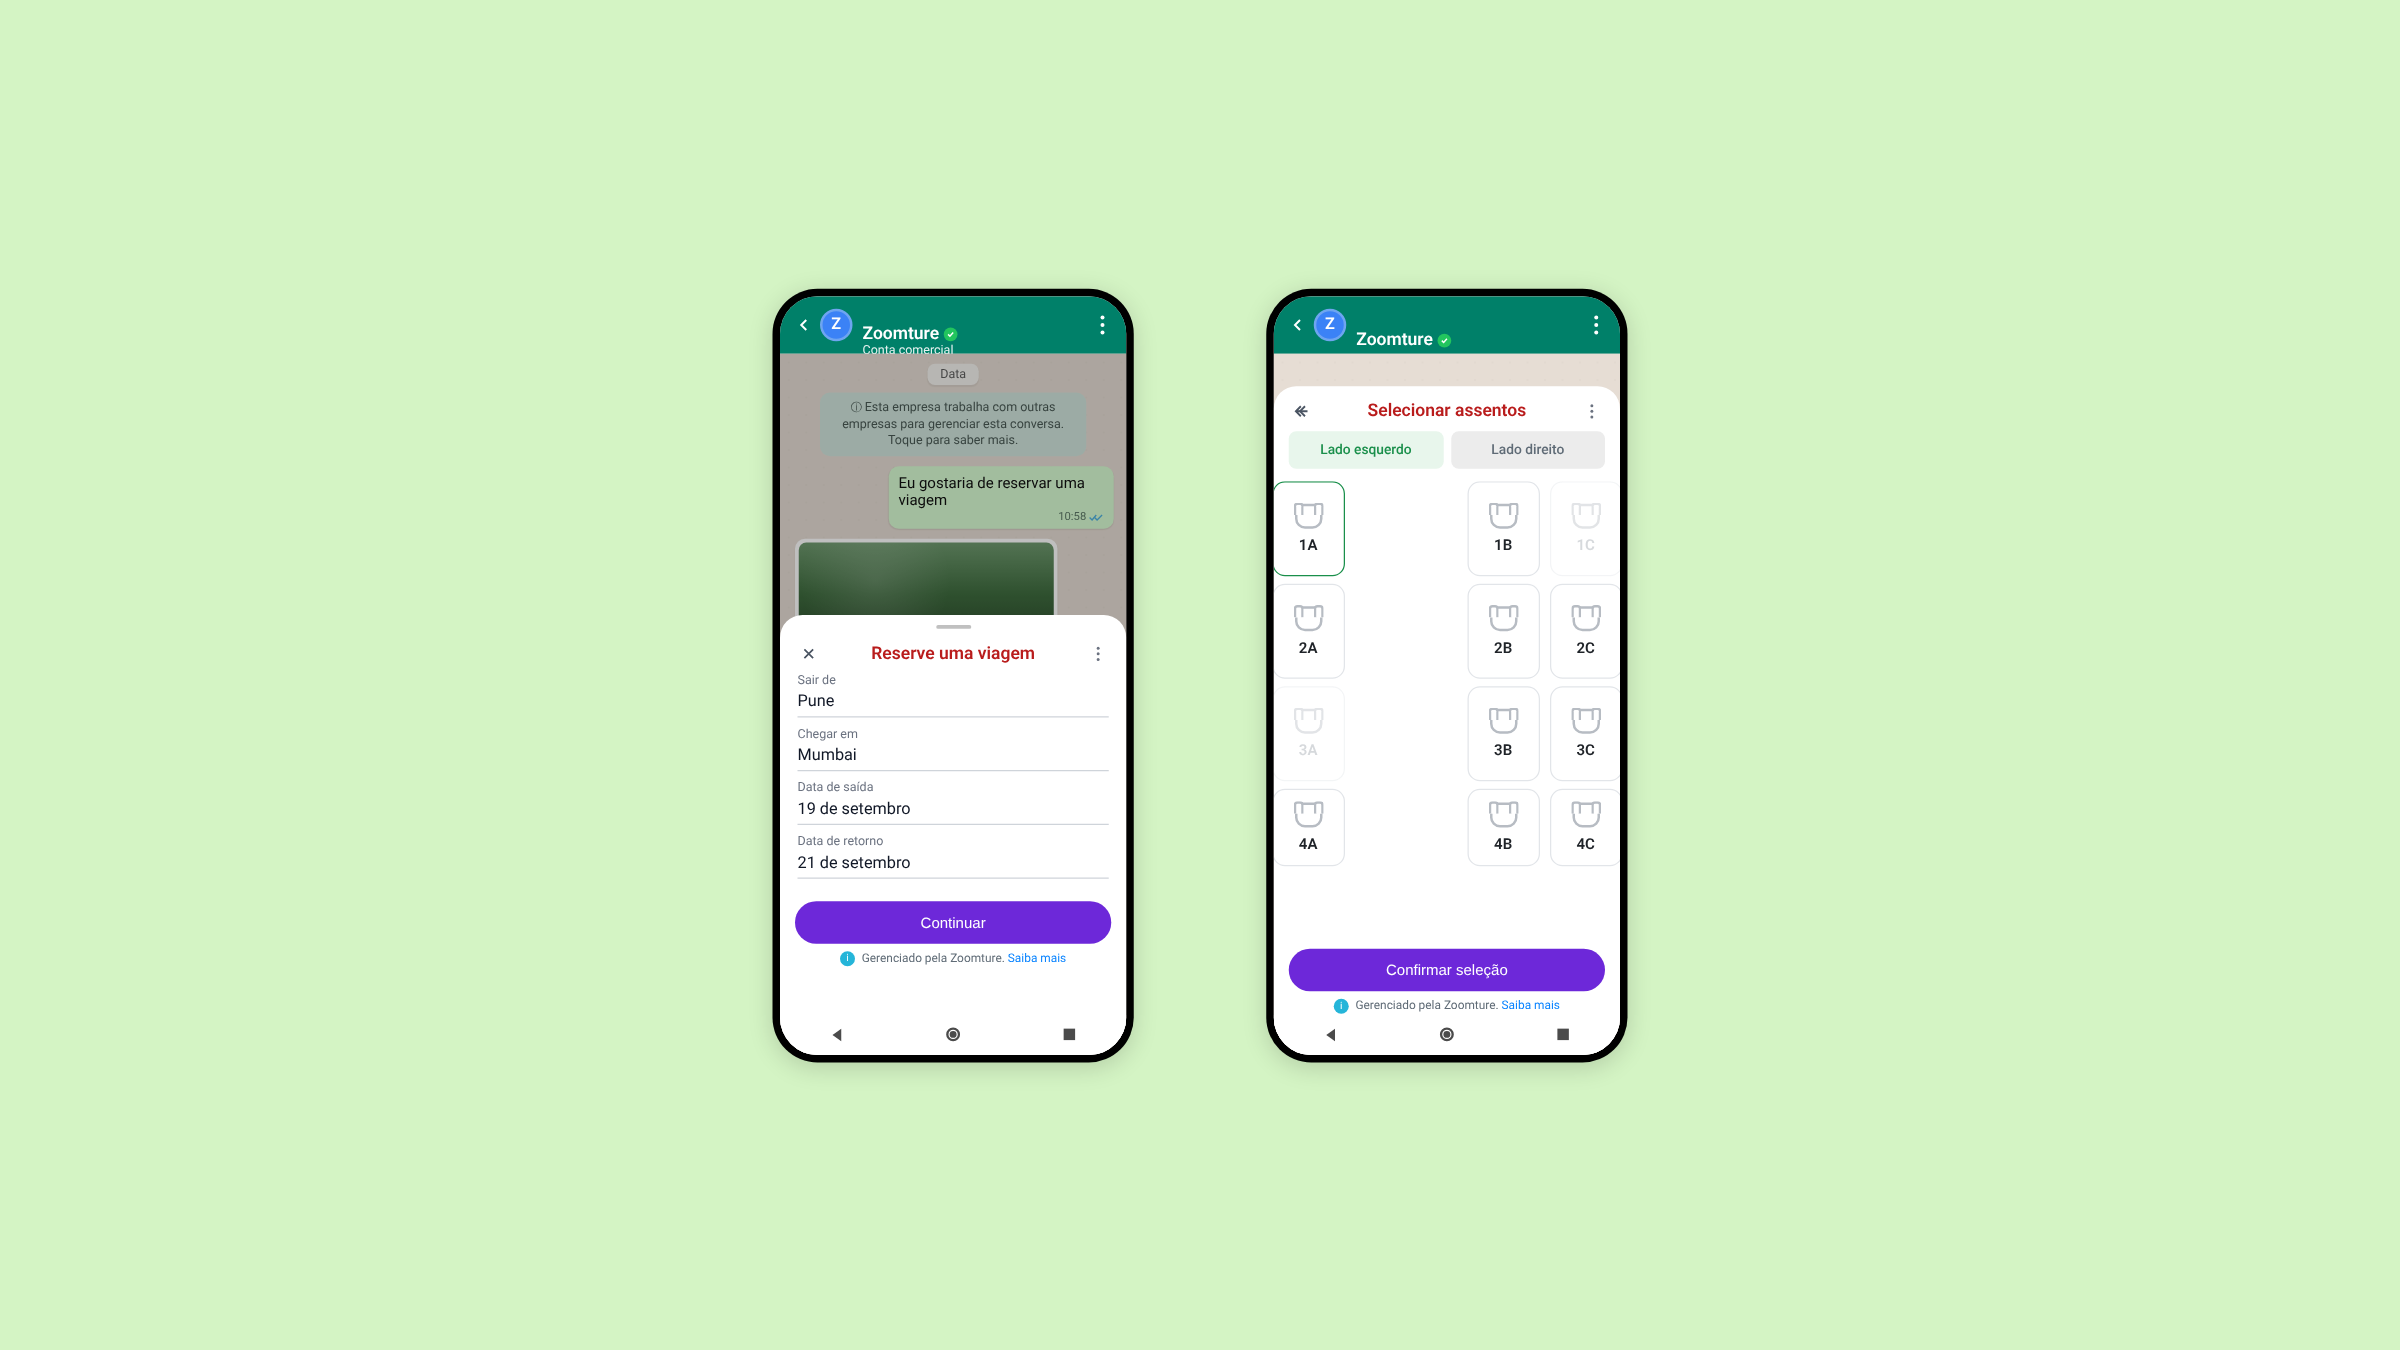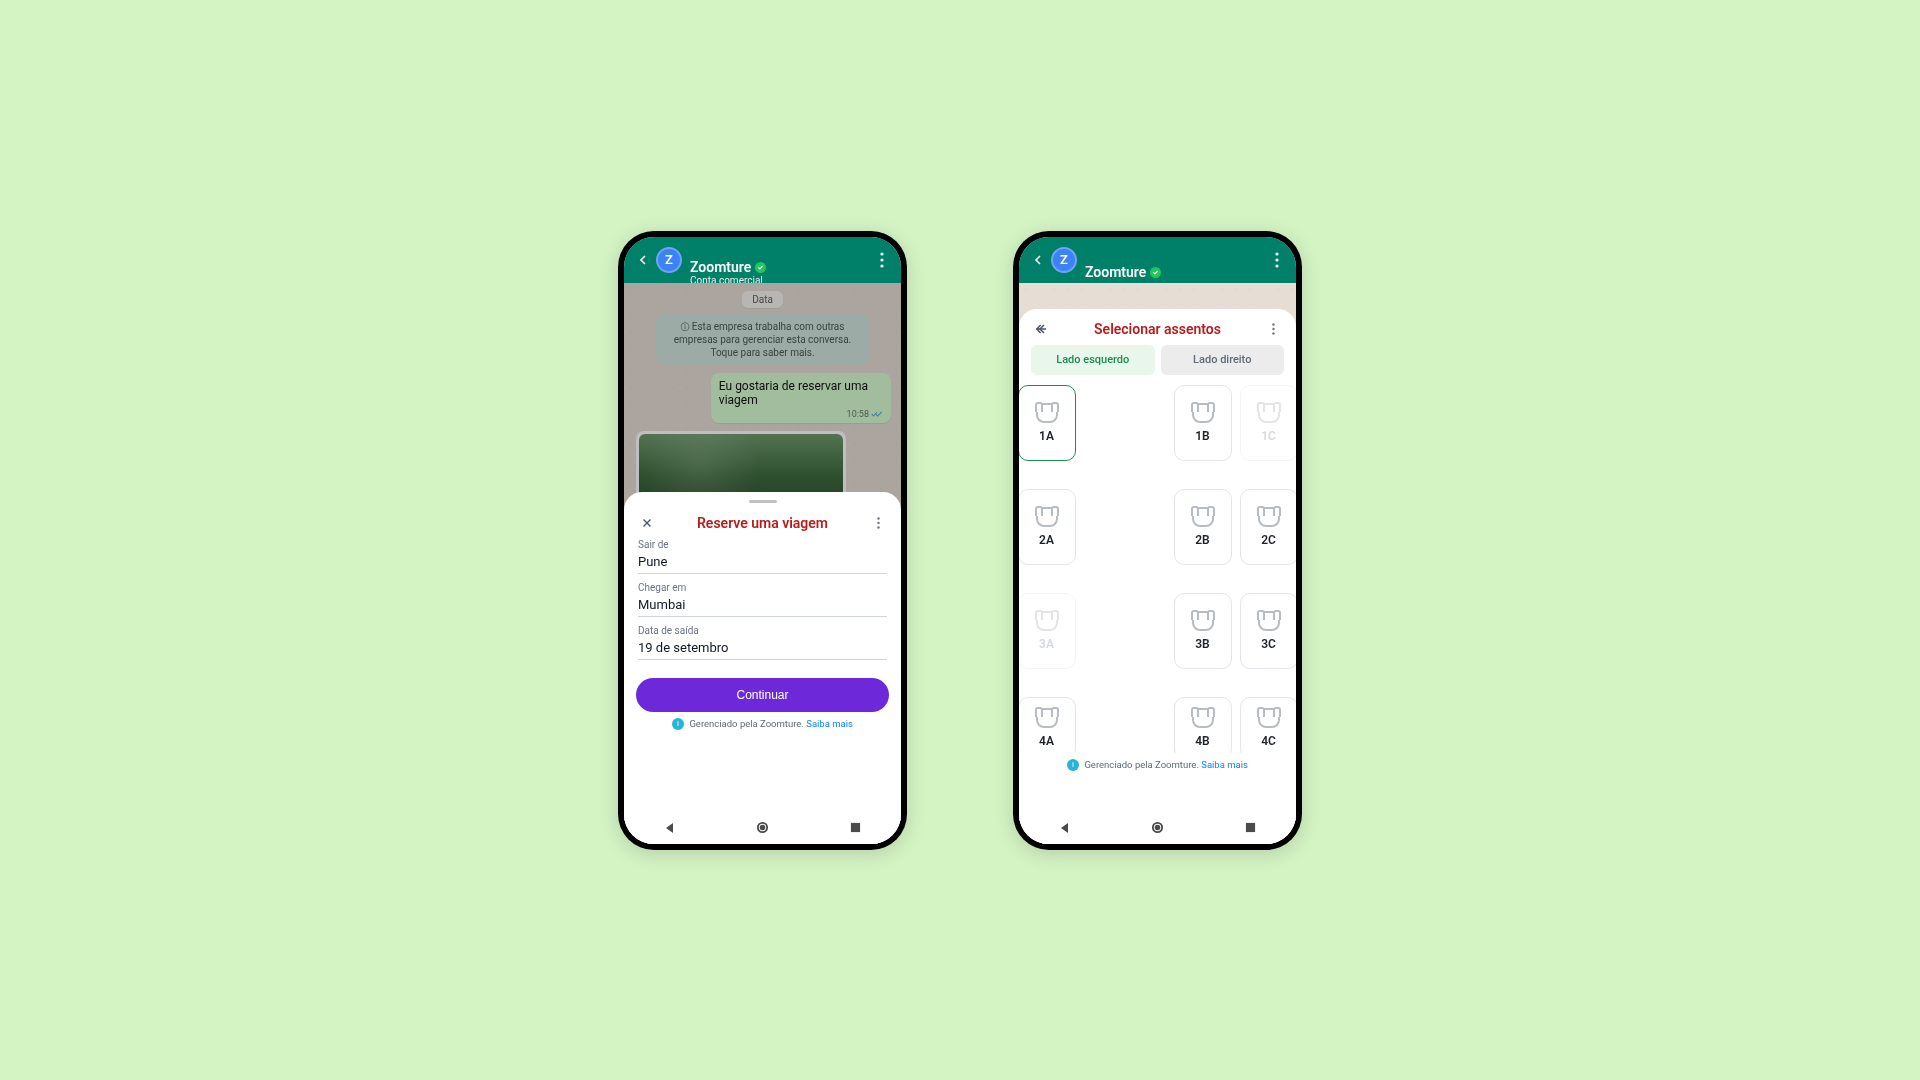--- a/index.html
+++ b/index.html
@@ -202,21 +202,21 @@
     display:flex; align-items:center; justify-content:center;
     font-size:11px; font-weight:500;
   }
   .seg .seg-btn.active { background:#e8f6ec; color:#1a8f4b; }
   .seg .seg-btn.inactive { background:#ececec; color:#5f6b76; }
   .seat-grid {
     padding: 0 14px;
     display:grid;
     grid-template-columns: 58px 58px 16px 58px 58px;
     grid-auto-rows: 76px;
-    gap: 28px 8px;
+    gap: 6px 8px;
     justify-content: center;
   }
   .seat {
     border:1px solid #e2e5e9;
     border-radius:10px;
     display:flex; flex-direction:column; align-items:center; justify-content:center;
     gap:6px;
   }
   .seat.selected { border-color:#1a8f4b; }
   .seat.disabled { opacity:0.4; }
@@ -323,20 +323,24 @@
               <div class="value">Pune</div>
             </div>
             <div class="field">
               <div class="label">Chegar em</div>
               <div class="value">Mumbai</div>
             </div>
             <div class="field">
               <div class="label">Data de saída</div>
               <div class="value">19 de setembro</div>
             </div>
+            <div class="field">
+              <div class="label">Data de retorno</div>
+              <div class="value">21 de setembro</div>
+            </div>
           </div>
           <button class="primary-btn">
             <span>Continuar</span>
           </button>
           <div class="managed">
             <span class="info-i">i</span>
             <span>Gerenciado pela Zoomture.</span>
             <span> </span>
             <span class="link">Saiba mais</span>
           </div>
@@ -486,20 +490,23 @@
                 <div class="glyph"></div>
                 <div class="label">4B</div>
               </div>
               <div class="seat" style="height:62px">
                 <div class="glyph"></div>
                 <div class="label">4C</div>
               </div>
             </div>
           </div>
 
+          <button class="primary-btn">
+            <span>Confirmar seleção</span>
+          </button>
           <div class="managed">
             <span class="info-i">i</span>
             <span>Gerenciado pela Zoomture.</span>
             <span> </span>
             <span class="link">Saiba mais</span>
           </div>
         </div>
       </div>
 
       <div class="navbar">

